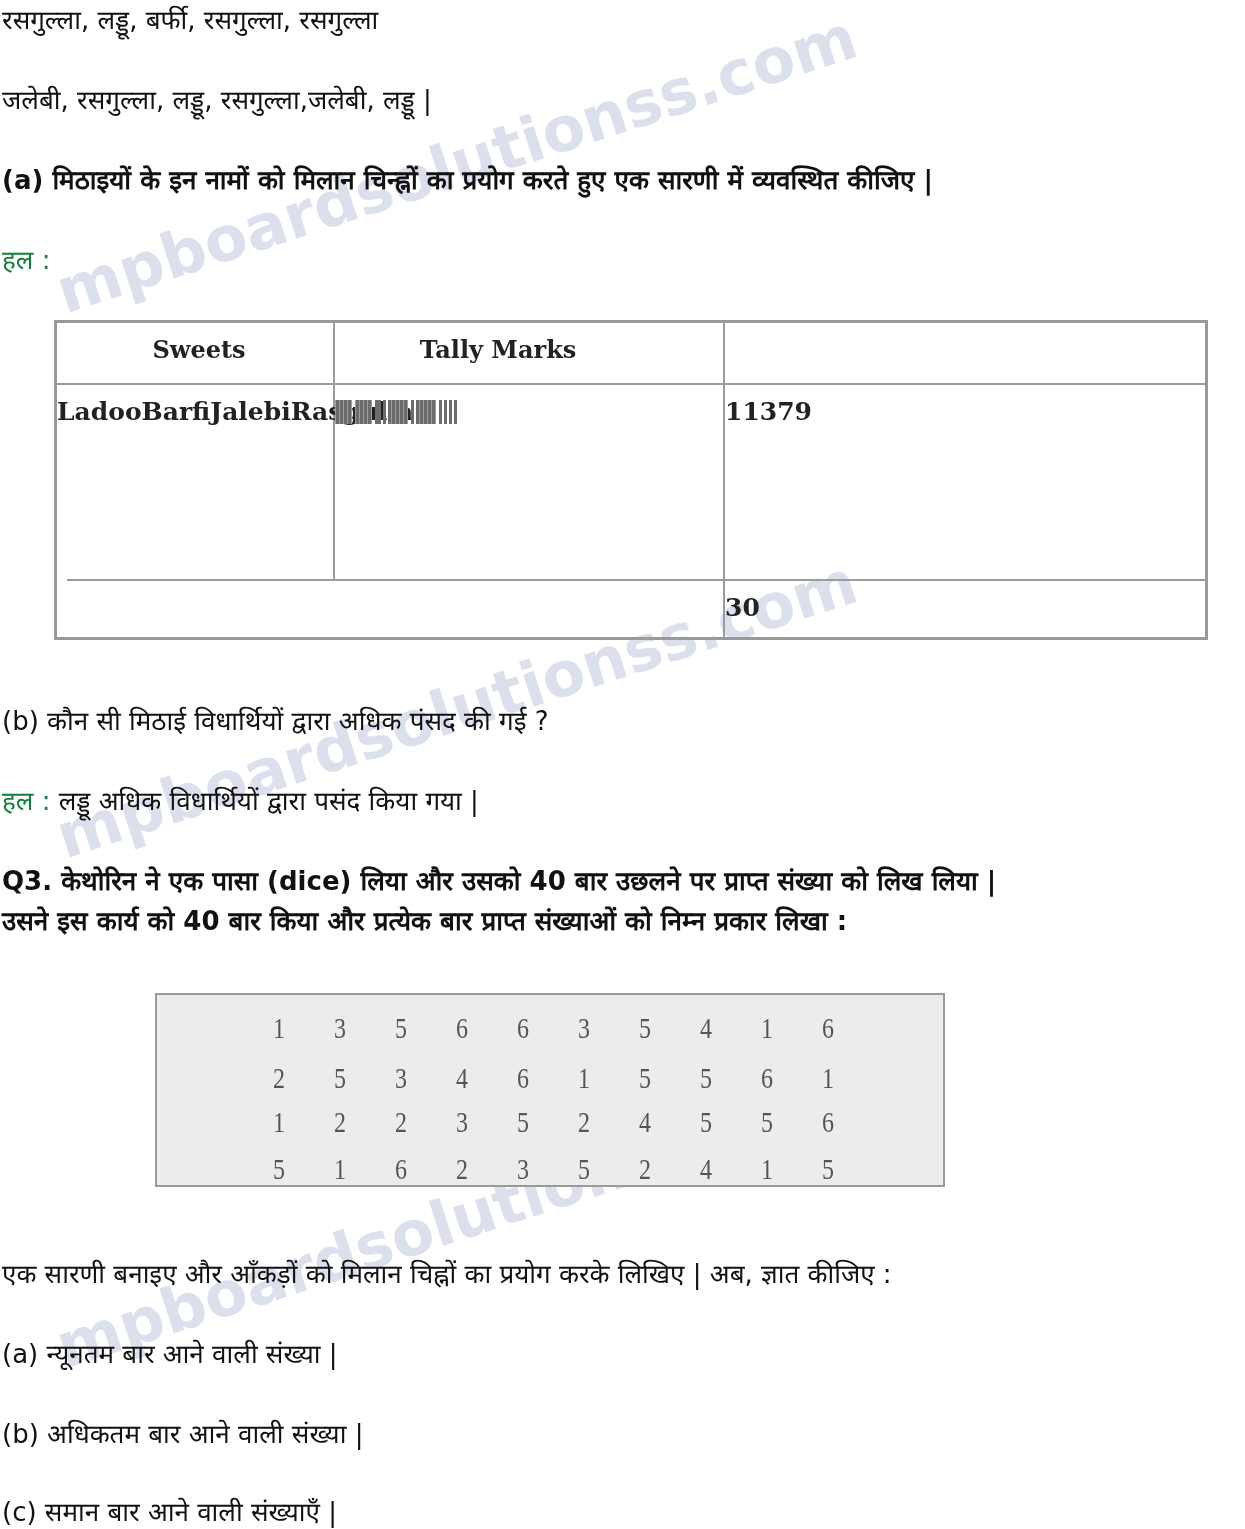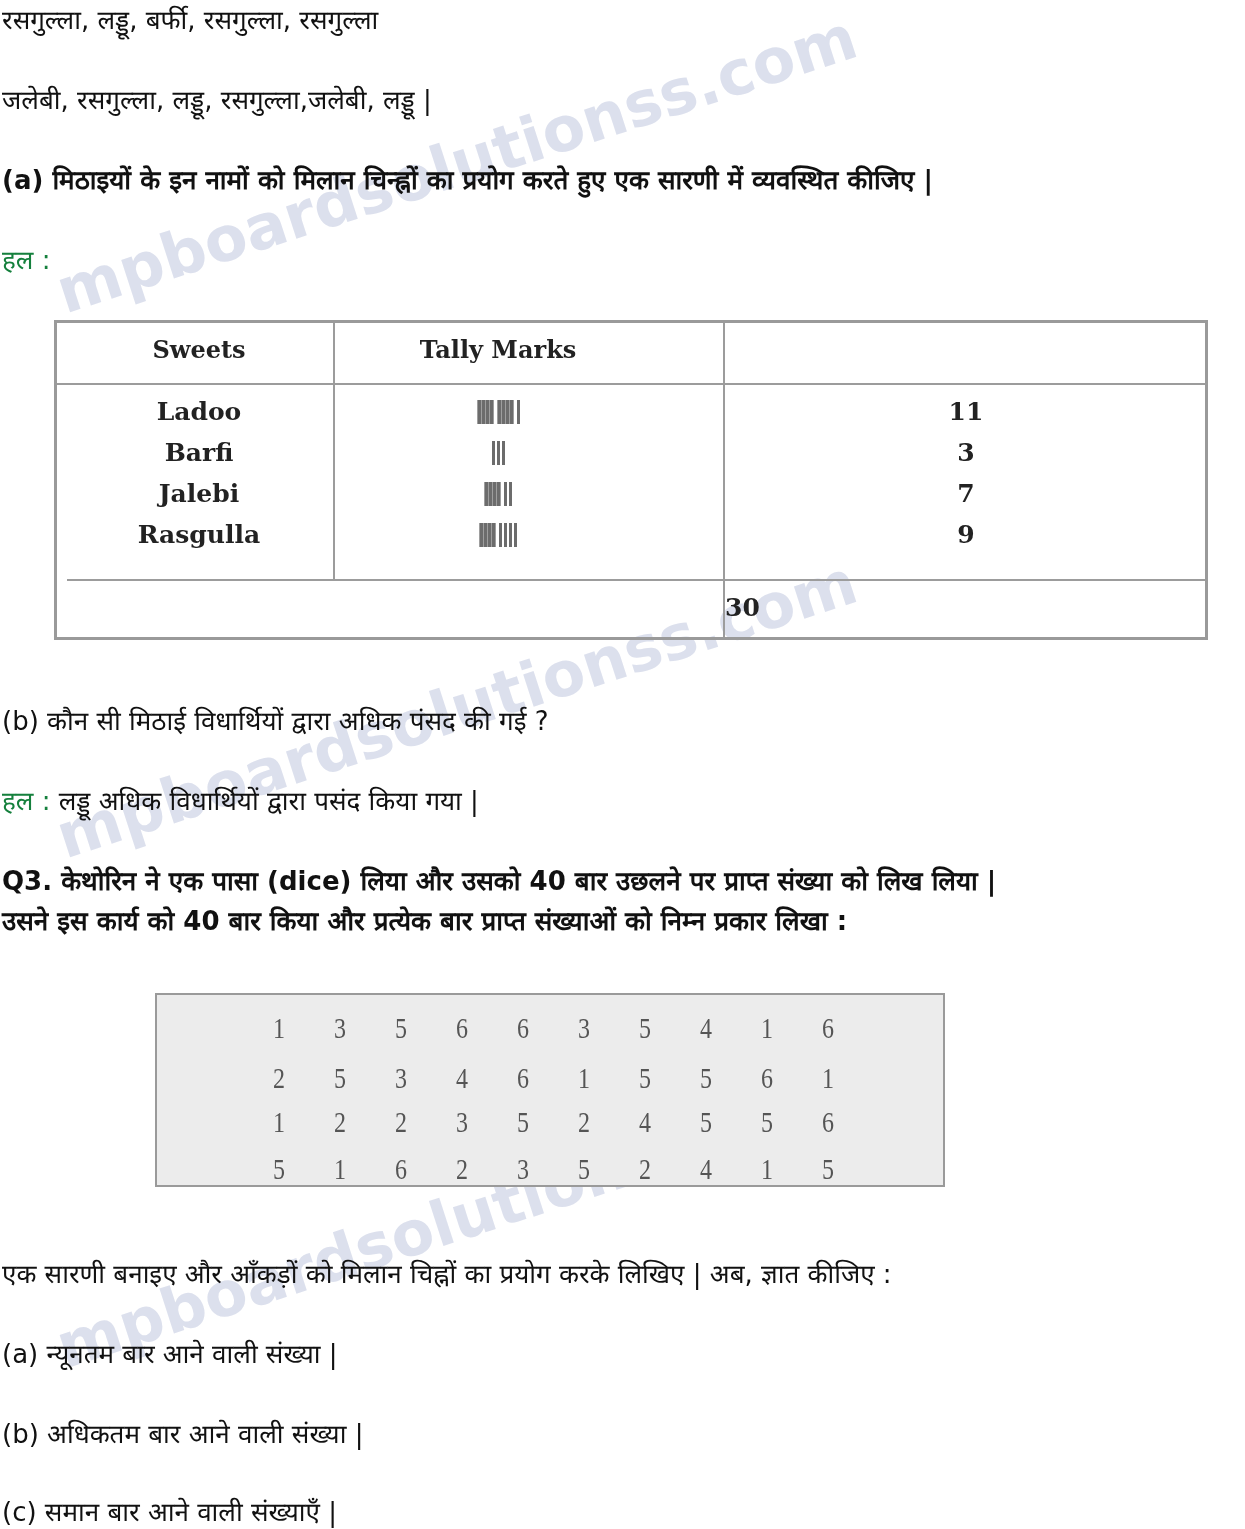--- a/index.html
+++ b/index.html
@@ -55,21 +55,20 @@
       font-size: 24px;
       text-align: center;
     }
     .col-sweets { left: 0; width: 284px; }
     .col-tally { left: 278px; width: 326px; }
     .col-count { left: 668px; width: 482px; }
     .cell-stack {
       position: absolute;
       top: 68px;
       display: flex;
-      flex-direction: column;
       align-items: center;
     }
     .cell-stack > div {
       height: 41px;
       line-height: 41px;
       font-size: 25px;
     }
     .tally {
       display: flex;
       align-items: center;

